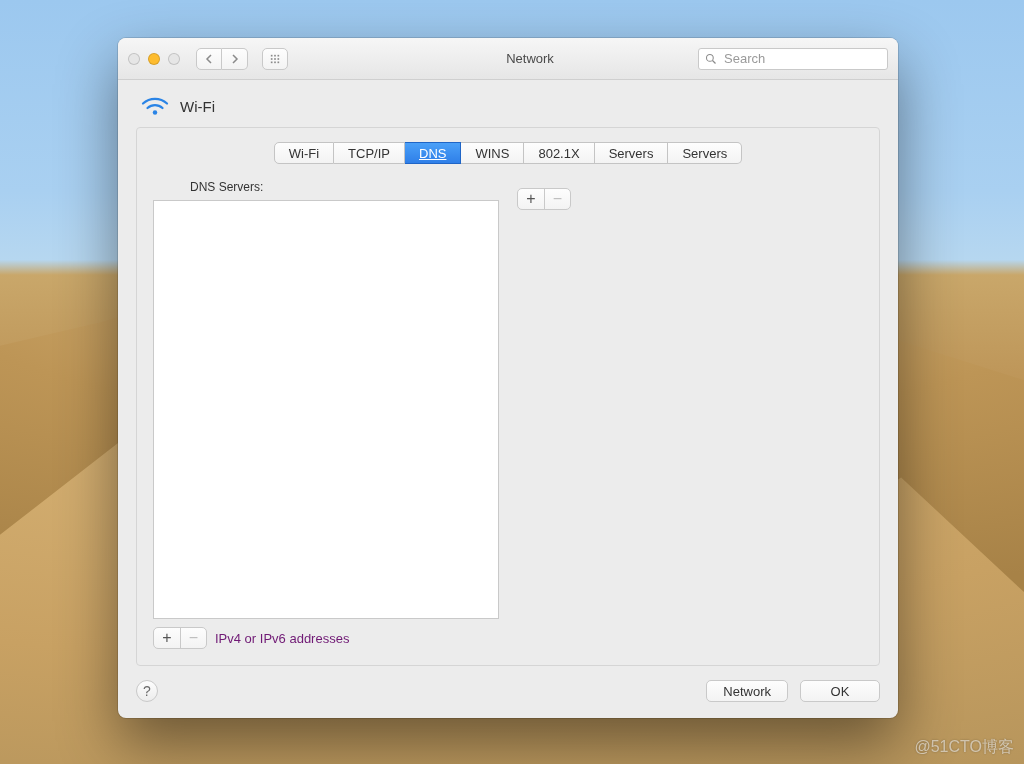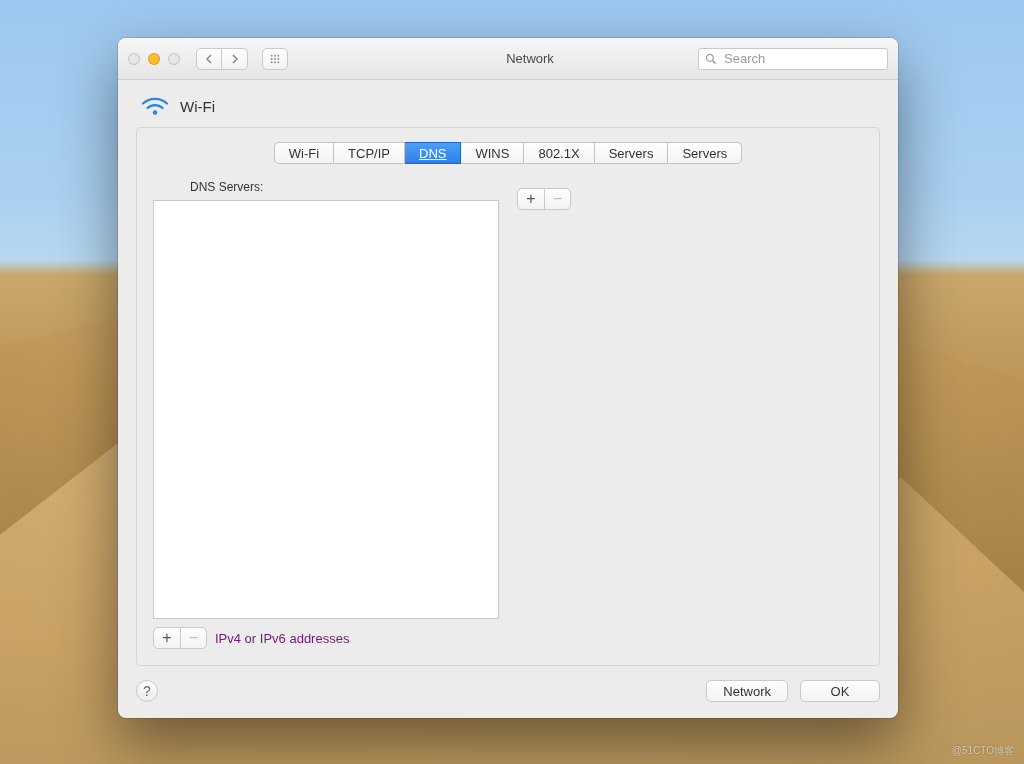--- a/index.html
+++ b/index.html
@@ -26,21 +26,21 @@
     background: radial-gradient(120% 100% at 50% 0%, #d9b67a 0%, #bd9556 50%, #a78247 100%);
     clip-path: polygon(0% 25%, 10% 18%, 25% 5%, 40% 25%, 55% 12%, 68% 32%, 82% 18%, 100% 35%, 100% 100%, 0% 100%);
   }
   .dune2 {
     top: 50%; height: 50%;
     background: radial-gradient(150% 120% at 30% 0%, #d8b477 0%, #c8a163 60%, #b5945b 100%);
     clip-path: polygon(0% 40%, 12% 15%, 32% 60%, 50% 25%, 68% 60%, 88% 25%, 100% 55%, 100% 100%, 0% 100%);
   }
   .watermark {
     position: absolute; right: 10px; bottom: 6px;
-    color: rgba(255,255,255,0.55); font-size: 10px;
+    color: rgba(255,255,255,0.55); font-size: 16px;
     text-shadow: 0 0 2px rgba(0,0,0,0.3);
   }
 
   .window {
     position: absolute;
     left: 118px; top: 38px;
     width: 780px; height: 680px;
     background: #ececec;
     border-radius: 8px;
     box-shadow: 0 25px 60px rgba(0,0,0,0.45), 0 0 0 1px rgba(0,0,0,0.12);

